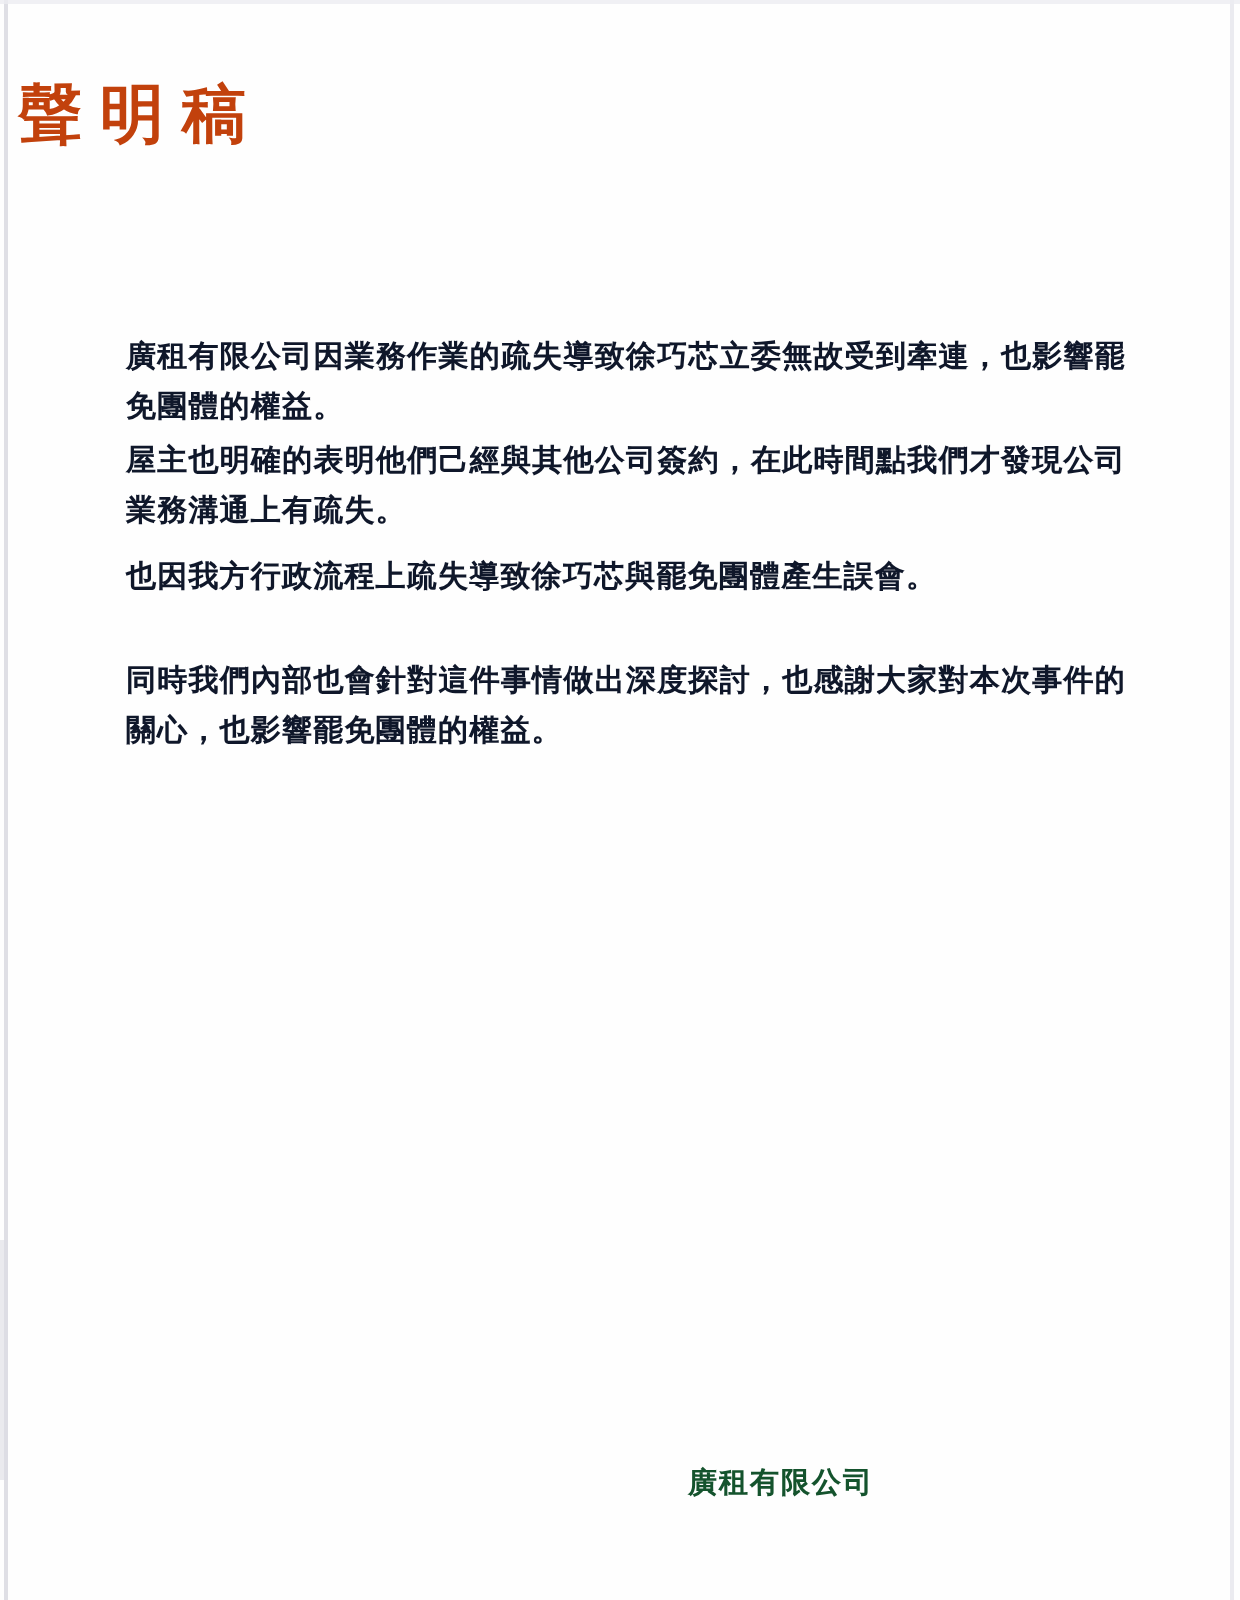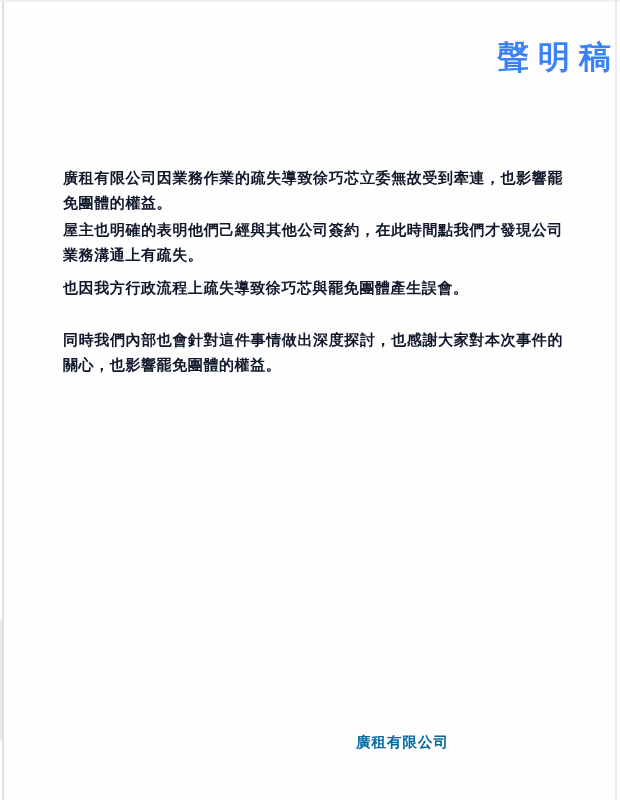--- a/index.html
+++ b/index.html
@@ -40,52 +40,52 @@
   }
   .edge-bottom-left {
     position: absolute;
     left: 0; bottom: 60px;
     width: 4px; height: 120px;
     background: #dcdce3;
     opacity: 0.6;
   }
   .doc-title {
     margin: 38px 0 0 0;
-    text-align: right;
+    text-align: left;
     font-size: 32px;
     line-height: 38px;
     font-weight: 800;
     letter-spacing: 9px;
     text-indent: 9px; 
-    color: #3b82f6;
+    color: #c2410c;
   }
   .content {
     margin: 90px 57px 0 63px;
     font-size: 15px;
     line-height: 25px;
     letter-spacing: 0.6px;
     font-weight: 600;
     text-align: justify;
     color: #0f172a;
   }
   .content p { margin: 0; }
   .p2 { margin-top: 12px !important; }
   .p3 { margin-top: 7px  !important; }
   .p4 { margin-top: 2px  !important; }
   .p5 { margin-top: 8px  !important; }
   .p6 { margin-top: 27px !important; }
   .signature {
     position: absolute;
-    left: 356px;
+    left: 344px;
     top: 730px;
     font-size: 14.5px;
     line-height: 23px;
     letter-spacing: 1px;
     font-weight: 600;
-    color: #0369a1;
+    color: #14532d;
   }
 </style>
 </head>
 <body>
 
 <div class="paper">
 
   <div class="edge-left"></div>
   <div class="edge-right"></div>
   <div class="edge-top"></div>

